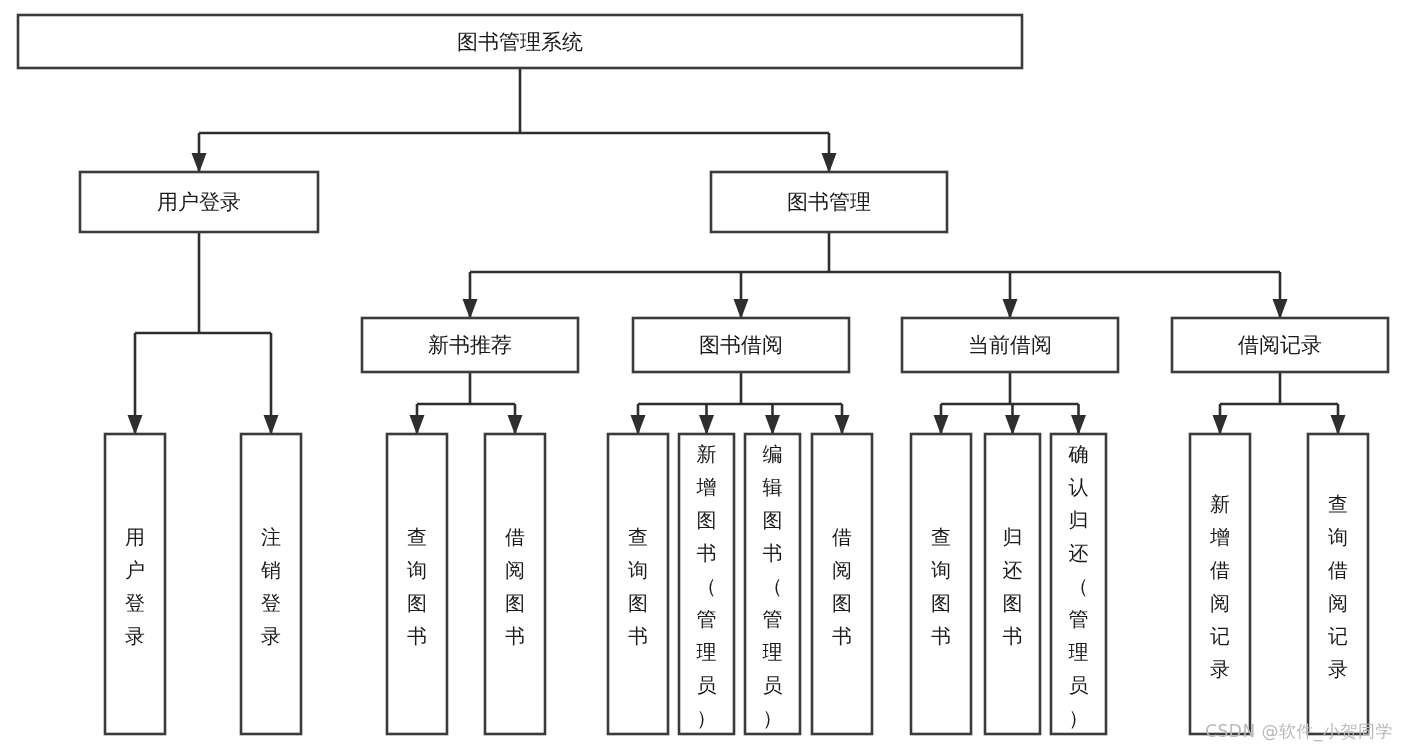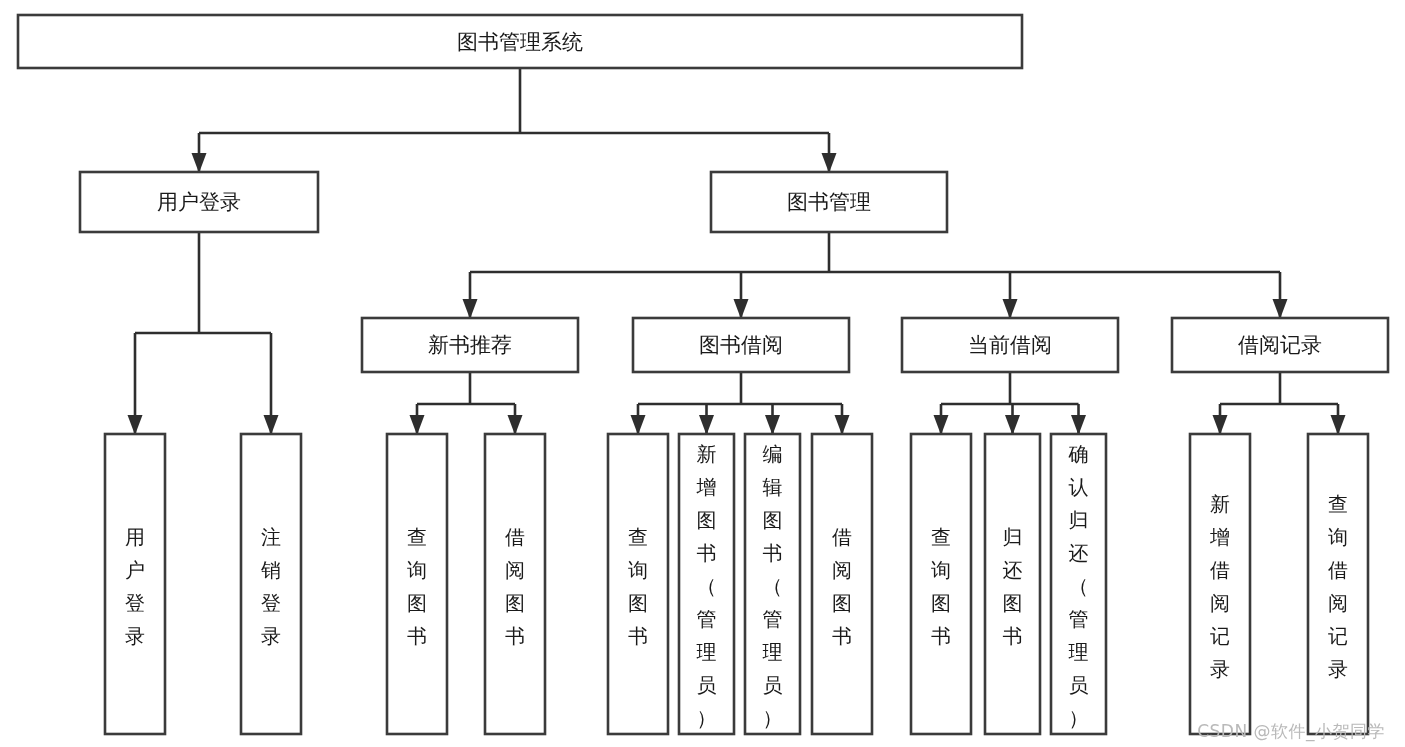--- a/index.html
+++ b/index.html
@@ -51,21 +51,21 @@
     dominant-baseline: middle;
   }
   .node-label-v {
     font-family: "DejaVu Sans", "Liberation Sans", sans-serif;
     font-size: 20px;
     fill: #1a1a1a;
     text-anchor: middle;
   }
   .watermark-text {
     position: absolute;
-    right: 20px;
+    right: 12px;
     bottom: 4px;
     font-family: "DejaVu Sans", "Liberation Sans", sans-serif;
     font-size: 17px;
     color: #b9b9b9;
     white-space: nowrap;
     letter-spacing: 0.5px;
     user-select: none;
   }
 </style>
 </head>

